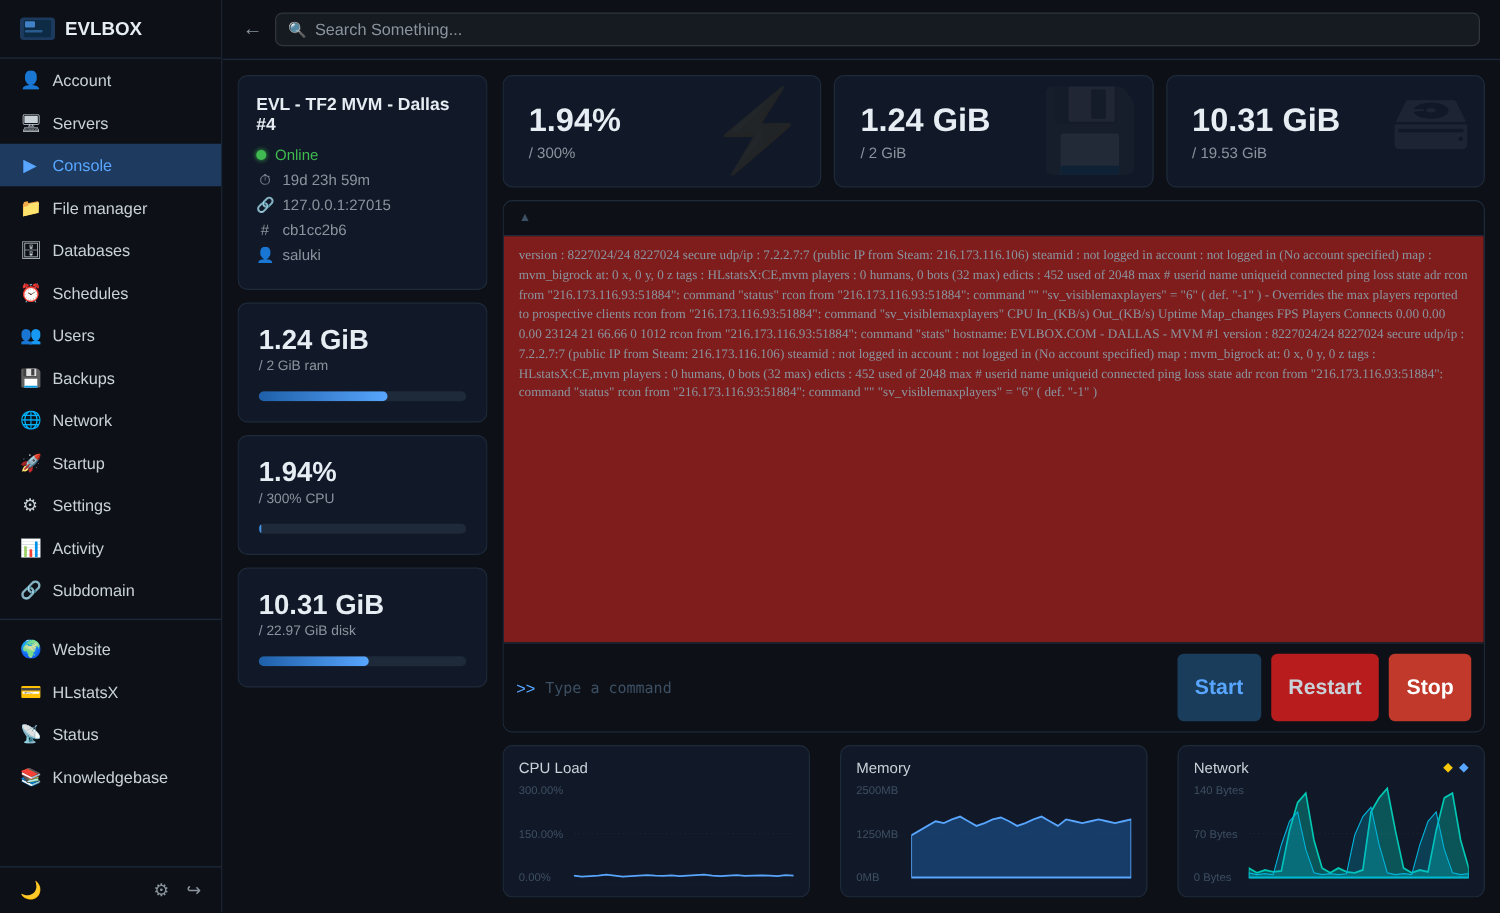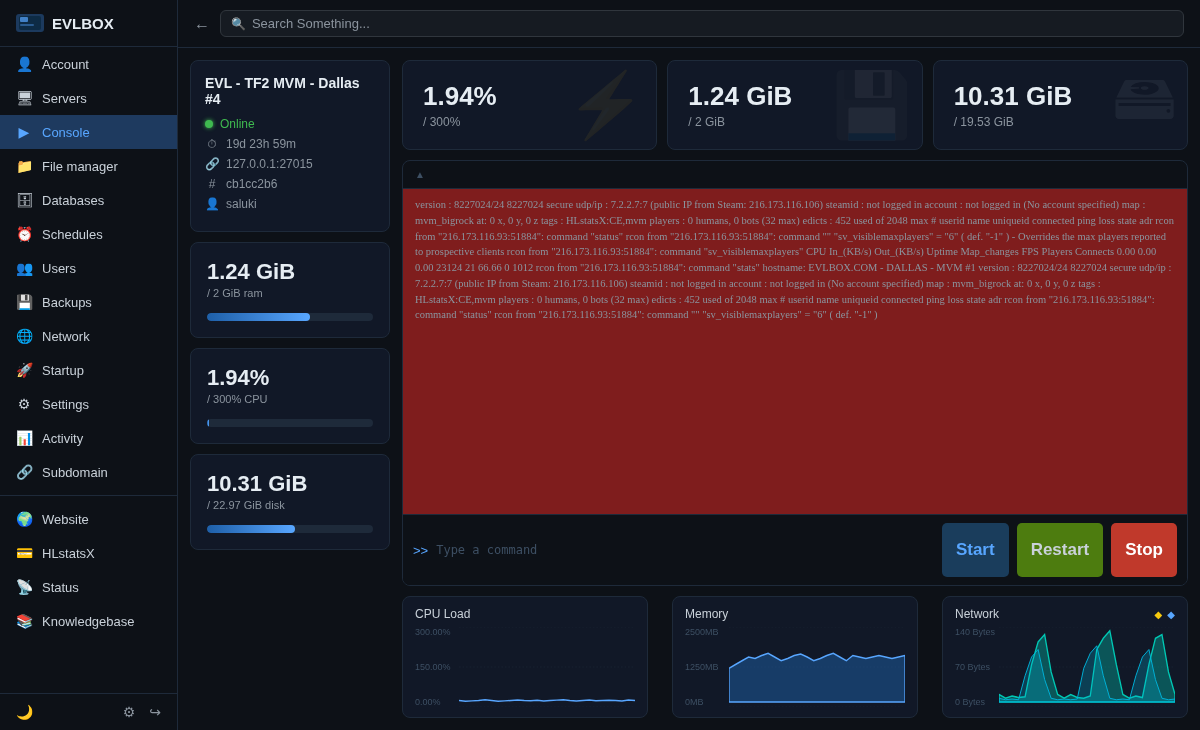--- a/index.html
+++ b/index.html
@@ -90,21 +90,21 @@
     }
     .console-header { padding: 8px 12px; border-bottom: 1px solid #1e2a3a; display: flex; justify-content: space-between; align-items: center; }
     .console-header-title { font-size: 12px; color: #8b949e; }
     .console-body { flex: 1; overflow-y: auto; padding: 8px 12px; font-size: 10.5px; font-family: Liberation Serif, serif; color: #8b949e; line-height: 1.5; background: #7f1d1d; }
     .console-footer { display: flex; align-items: center; gap: 8px; padding: 8px 10px; border-top: 1px solid #1e2a3a; background: #0d1117; }
     .console-chevron { color: #58a6ff; font-size: 13px; }
     .console-input { flex: 1; background: none; border: none; outline: none; color: #c9d1d9; font-size: 12px; font-family: monospace; }
     .console-input::placeholder { color: #3d4f63; }
     .btn { padding: 17px 14px; border-radius: 5px; border: none; cursor: pointer; font-size: 17px; font-weight: 600; }
     .btn-start { background: #1a3d5c; color: #58a6ff; }
-    .btn-restart { background: #4d7c0f; color: #c9d1d9; }
+    .btn-restart { background: #b91c1c; color: #c9d1d9; }
     .btn-stop { background: #c0392b; color: #fff; }
 
     
     .charts-row { display: flex; gap: 24px; }
     .chart-card {
       flex: 1; background: #111827; border: 1px solid #1e2a3a; border-radius: 8px;
       padding: 10px 12px; overflow: hidden;
     }
     .chart-title { font-size: 12px; color: #c9d1d9; margin-bottom: 6px; display: flex; justify-content: space-between; align-items: center; }
     .chart-title-icons { display: flex; gap: 5px; }

